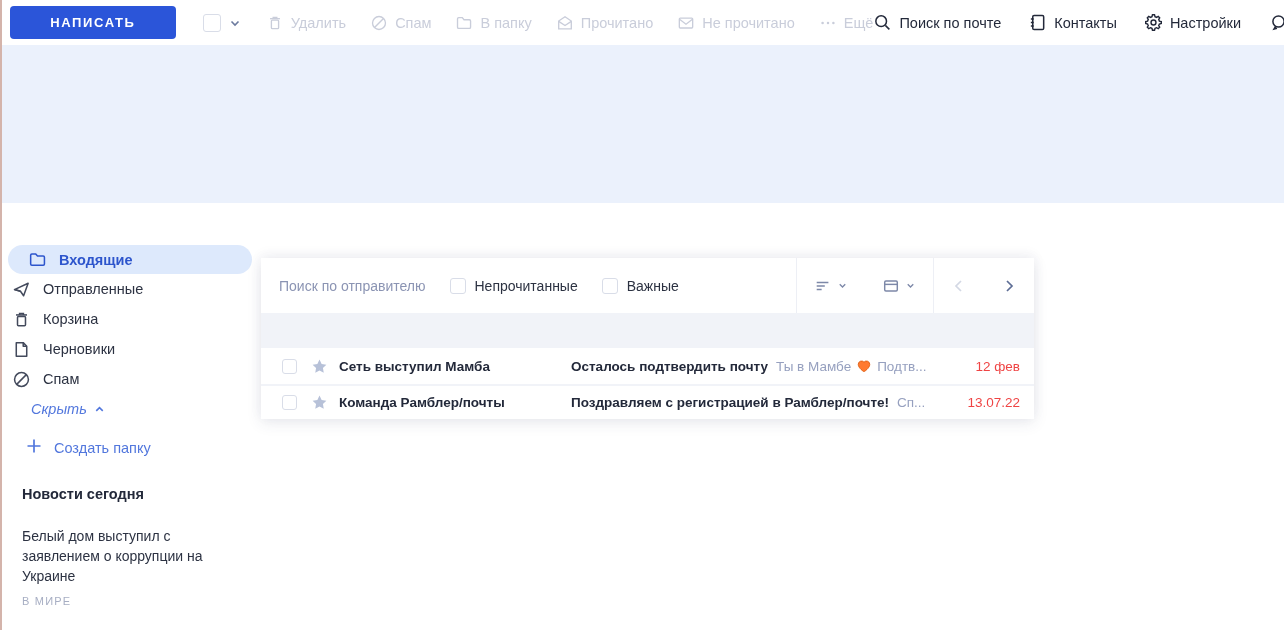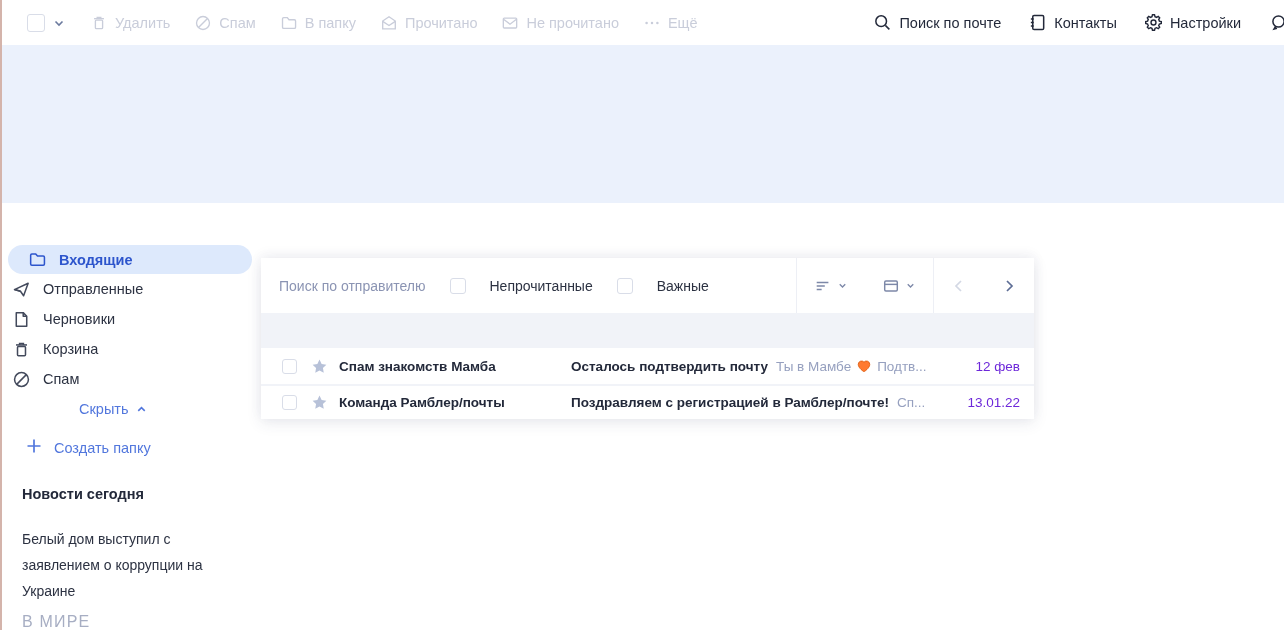--- a/index.html
+++ b/index.html
@@ -26,36 +26,36 @@
   .banner { position:absolute; left:0; top:45px; width:1284px; height:158px; background:#ebf1fc; }
 
   
   .sidebar { position:absolute; left:0; top:242px; width:260px; }
   .side-item { height:30px; display:flex; align-items:center; padding-left:12px; gap:12px;
     font-size:14.5px; color:#2c3242; cursor:pointer; }
   .side-item .icon { color:#434a5c; }
   .side-item.active { margin:3px 8px 0 8px; padding-left:20px; height:29px; background:#dde9fc;
     border-radius:15px; color:#2d55cc; font-weight:700; }
   .side-item.active .icon { color:#2d55cc; }
-  .hide-link { height:30px; display:flex; align-items:center; padding-left:79px; gap:6px;
-    font-size:14.5px; color:#5277dd; cursor:pointer; }
+  .hide-link { height:30px; display:flex; align-items:center; padding-left:31px; gap:6px;
+    font-size:14.5px; color:#5277dd; cursor:pointer;font-style:italic; }
   .create-folder { margin-top:2px; height:30px; display:flex; align-items:flex-end; padding-left:24px;
     gap:10px; font-size:14.5px; color:#5277dd; cursor:pointer; }
   .news { margin-top:30px; padding-left:22px; }
   .news-title { font-size:14.5px; font-weight:700; color:#23293a; }
   .news-item-1 { margin-top:24px; }
-  .news-headline { font-size:14px; line-height:26px; color:#2c3242; width:220px; cursor:pointer; }
-  .news-cat { margin-top:9px; font-size:16px; letter-spacing:1.2px; color:#a7aec3; }
+  .news-headline { font-size:14px; line-height:20px; color:#2c3242; width:220px; cursor:pointer; }
+  .news-cat { margin-top:9px; font-size:11px; letter-spacing:1.2px; color:#a7aec3; }
 
   
   .panel { position:absolute; left:261px; top:258px; width:773px;
     box-shadow:0 -3px 12px rgba(45,58,95,.06), 0 4px 14px rgba(45,58,95,.10); background:#fff; }
   .filter-bar { height:55px; background:#fff; display:flex; align-items:center; }
   .fb-search { margin-left:18px; font-size:14px; color:#8b94b3; cursor:text; white-space:nowrap; }
-  .fb-check { display:flex; align-items:flex-end; gap:24px; margin-left:24px; cursor:pointer; }
+  .fb-check { display:flex; align-items:flex-end; gap:9px; margin-left:24px; cursor:pointer; }
   .fb-check .cbox { width:16px; height:16px; }
   .fb-label { font-size:14px; color:#2c3242; white-space:nowrap; }
   .fb-right { margin-left:auto; display:flex; align-items:center; height:100%; }
   .fb-divider { width:1px; height:100%; background:#edeff5; }
   .fb-btn { display:flex; align-items:center; gap:5px; padding:0 17px; height:100%;
     color:#7d88a8; cursor:pointer; }
   .pg-btn { padding:0 17px; height:100%; display:flex; align-items:center; cursor:pointer; }
   .pg-prev { color:#d3d8e4; }
   .pg-next { color:#5d6d95; }
 
@@ -63,28 +63,29 @@
   .mail-row { height:36px; background:#fff; display:flex; align-items:center; cursor:pointer; }
   .mail-row + .mail-row { border-top:2px solid #f1f3f8; height:35px; }
   .row-check { margin-left:21px; }
   .row-check .cbox { width:15px; height:15px; }
   .row-star { margin-left:14px; color:#b7c1d8; cursor:pointer; }
   .row-sender { margin-left:11px; width:232px; font-size:13.5px; font-weight:700; color:#23293a;
     white-space:nowrap; overflow:hidden; }
   .row-main { display:flex; align-items:center; min-width:0; flex:1; white-space:nowrap; overflow:hidden; }
   .row-subject { font-size:13.5px; font-weight:700; color:#23293a; }
   .row-snippet { margin-left:8px; font-size:13.5px; color:#96a0bf; display:flex; align-items:center; gap:5px; }
-  .row-date { margin-left:0; margin-right:14px; font-size:13.5px; color:#6d28d9; white-space:nowrap; }
+  .row-date { margin-left:0; margin-right:14px; font-size:13.5px; color:#ef4444; white-space:nowrap; }
 </style>
 </head>
 <body>
 
 <div class="edge-line"></div>
 
 <div class="toolbar">
+  <button class="compose-btn">НАПИСАТЬ</button>
 
   <div class="tb-select">
     <div class="cbox"></div>
     <span class="icon">
       <svg width="14" height="14" viewBox="0 0 14 14" fill="none" stroke="#6b7a9e" stroke-width="1.6">
           <path d="M3.5 5.5 7 9l3.5-3.5"></path>
         </svg>
     </span>
   </div>
 
@@ -200,36 +201,36 @@
     <span class="icon">
       <svg width="19" height="19" viewBox="0 0 20 20" fill="none" stroke="currentColor" stroke-width="1.6" stroke-linejoin="round">
           <path d="M2.6 10.1 17 3.4 12.2 16.6l-3.3-4.8z"></path>
           <path d="M2.6 10.1l6.3 1.7"></path>
         </svg>
     </span>
     <span>Отправленные</span>
   </div>
   <div class="side-item">
     <span class="icon">
-      <svg width="19" height="19" viewBox="0 0 20 20" fill="none" stroke="currentColor" stroke-width="1.6" stroke-linejoin="round">
-          <path d="M4.5 2.8h7.3l3.7 3.7v10.7H4.5z"></path>
-          <path d="M11.8 2.8v3.7h3.7"></path>
-        </svg>
-    </span>
-    <span>Черновики</span>
-  </div>
-  <div class="side-item">
-    <span class="icon">
       <svg width="19" height="19" viewBox="0 0 20 20" fill="none" stroke="currentColor" stroke-width="1.6">
           <path d="M4.2 5.2h11.6"></path>
           <rect x="5.8" y="6.9" width="8.4" height="9.6" rx="1"></rect>
           <path d="M8 5.2V3.7h4v1.5"></path>
         </svg>
     </span>
     <span>Корзина</span>
+  </div>
+  <div class="side-item">
+    <span class="icon">
+      <svg width="19" height="19" viewBox="0 0 20 20" fill="none" stroke="currentColor" stroke-width="1.6" stroke-linejoin="round">
+          <path d="M4.5 2.8h7.3l3.7 3.7v10.7H4.5z"></path>
+          <path d="M11.8 2.8v3.7h3.7"></path>
+        </svg>
+    </span>
+    <span>Черновики</span>
   </div>
   <div class="side-item">
     <span class="icon">
       <svg width="19" height="19" viewBox="0 0 20 20" fill="none" stroke="currentColor" stroke-width="1.6">
           <circle cx="10" cy="10" r="7.3"></circle>
           <path d="M4.9 15.1 15.1 4.9"></path>
         </svg>
     </span>
     <span>Спам</span>
   </div>
@@ -324,21 +325,21 @@
 
   <div class="mail-row">
     <div class="row-check">
       <div class="cbox"></div>
     </div>
     <span class="icon row-star">
       <svg width="17" height="17" viewBox="0 0 20 20" fill="#b7c1d8">
           <path d="M10 1.9l2.5 5.1 5.6.8-4.05 3.95.95 5.6L10 14.7l-5 2.65.95-5.6L1.9 7.8l5.6-.8z"></path>
         </svg>
     </span>
-    <div class="row-sender">Спам знакомств Мамба</div>
+    <div class="row-sender">Сеть выступил Мамба</div>
     <div class="row-main">
       <span class="row-subject">Осталось подтвердить почту</span>
       <span class="row-snippet">
         <span>Ты в Мамбе</span>
         <span class="icon">
           <svg width="16" height="16" viewBox="0 0 20 20">
               <path d="M10 17.2S2.8 12.9 2.8 7.9a4.1 4.1 0 0 1 7.2-2.7A4.1 4.1 0 0 1 17.2 7.9c0 5-7.2 9.3-7.2 9.3z" fill="#ff7a2f" stroke="#d95200" stroke-width="1"></path>
             </svg>
         </span>
         <span>Подтв...</span>
@@ -356,15 +357,15 @@
           <path d="M10 1.9l2.5 5.1 5.6.8-4.05 3.95.95 5.6L10 14.7l-5 2.65.95-5.6L1.9 7.8l5.6-.8z"></path>
         </svg>
     </span>
     <div class="row-sender">Команда Рамблер/почты</div>
     <div class="row-main">
       <span class="row-subject">Поздравляем с регистрацией в Рамблер/почте!</span>
       <span class="row-snippet">
         <span>Сп...</span>
       </span>
     </div>
-    <div class="row-date">13.01.22</div>
+    <div class="row-date">13.07.22</div>
   </div>
 </div>
 
 </body></html>

